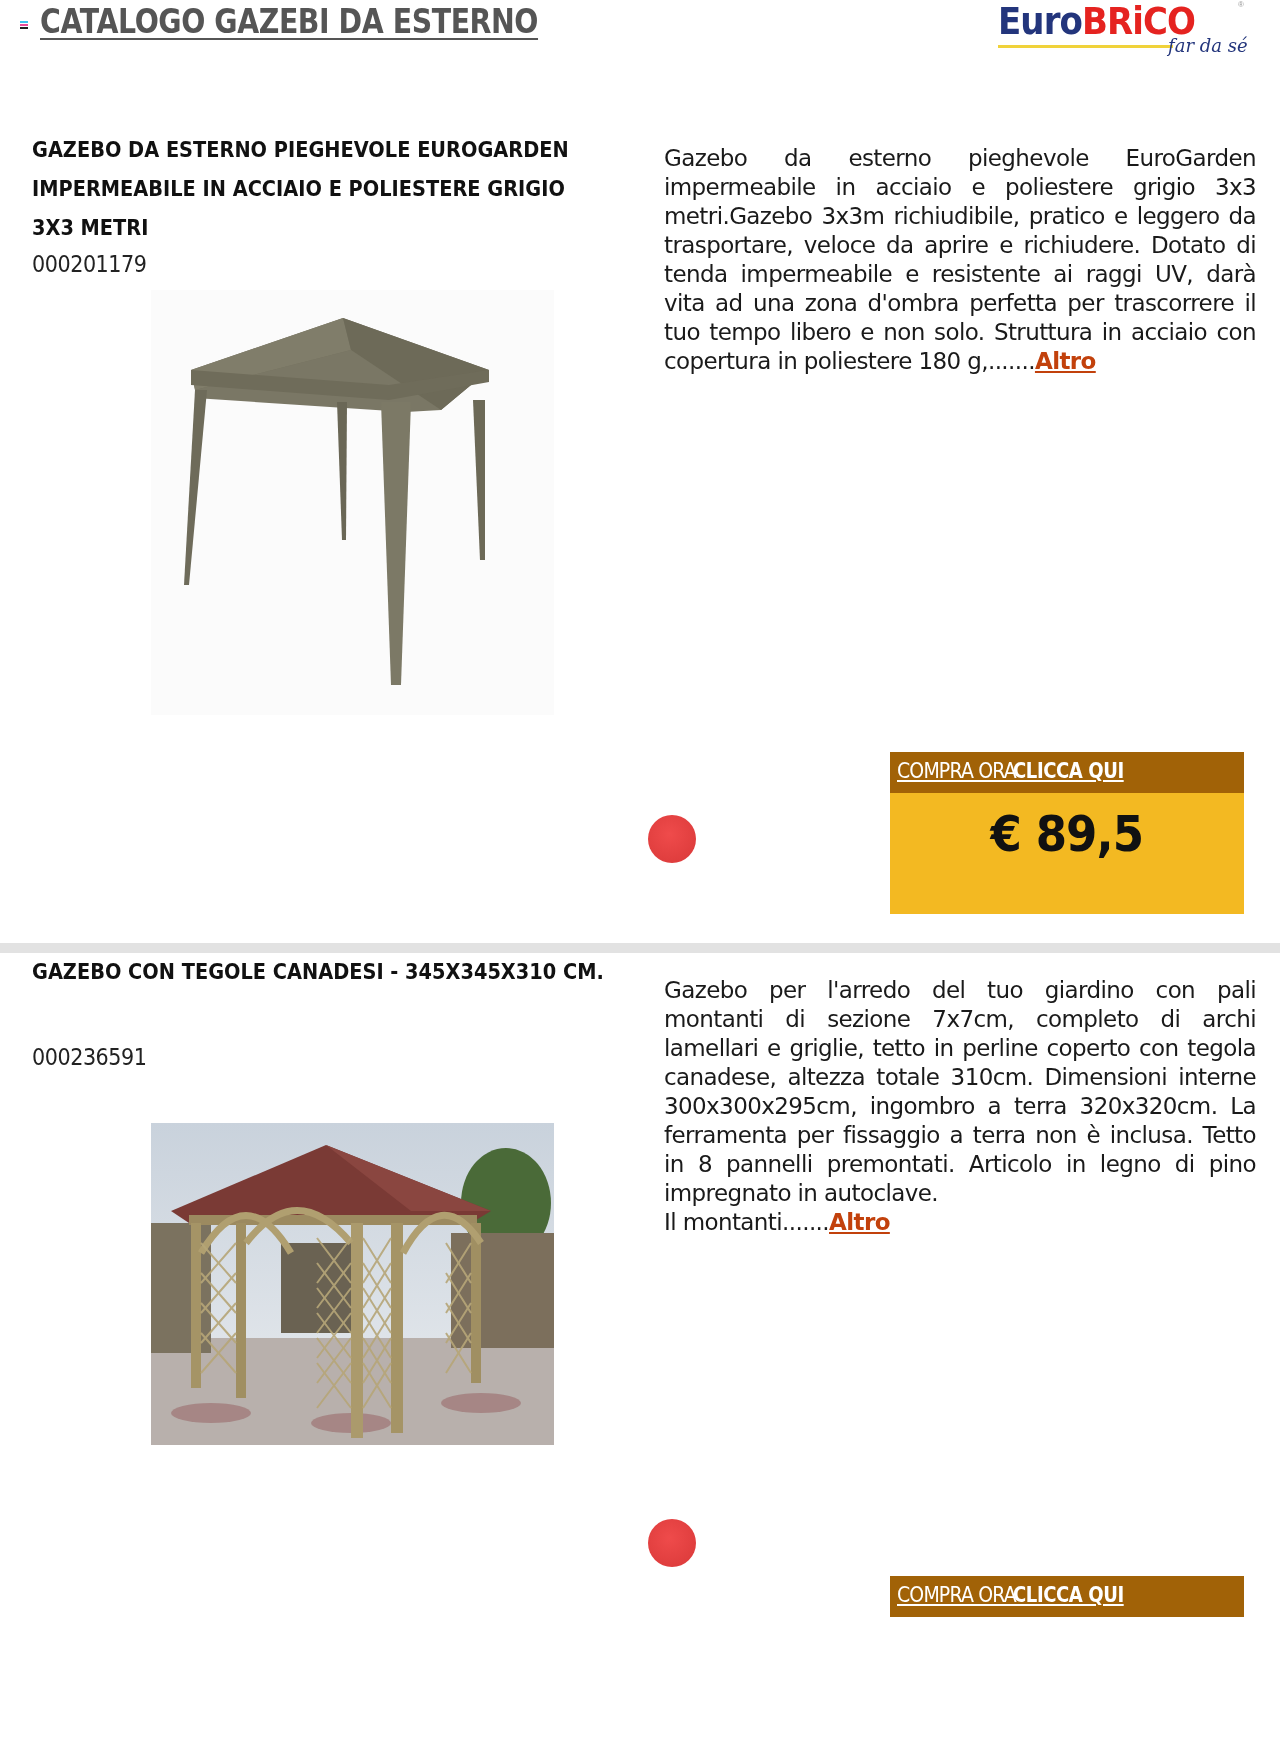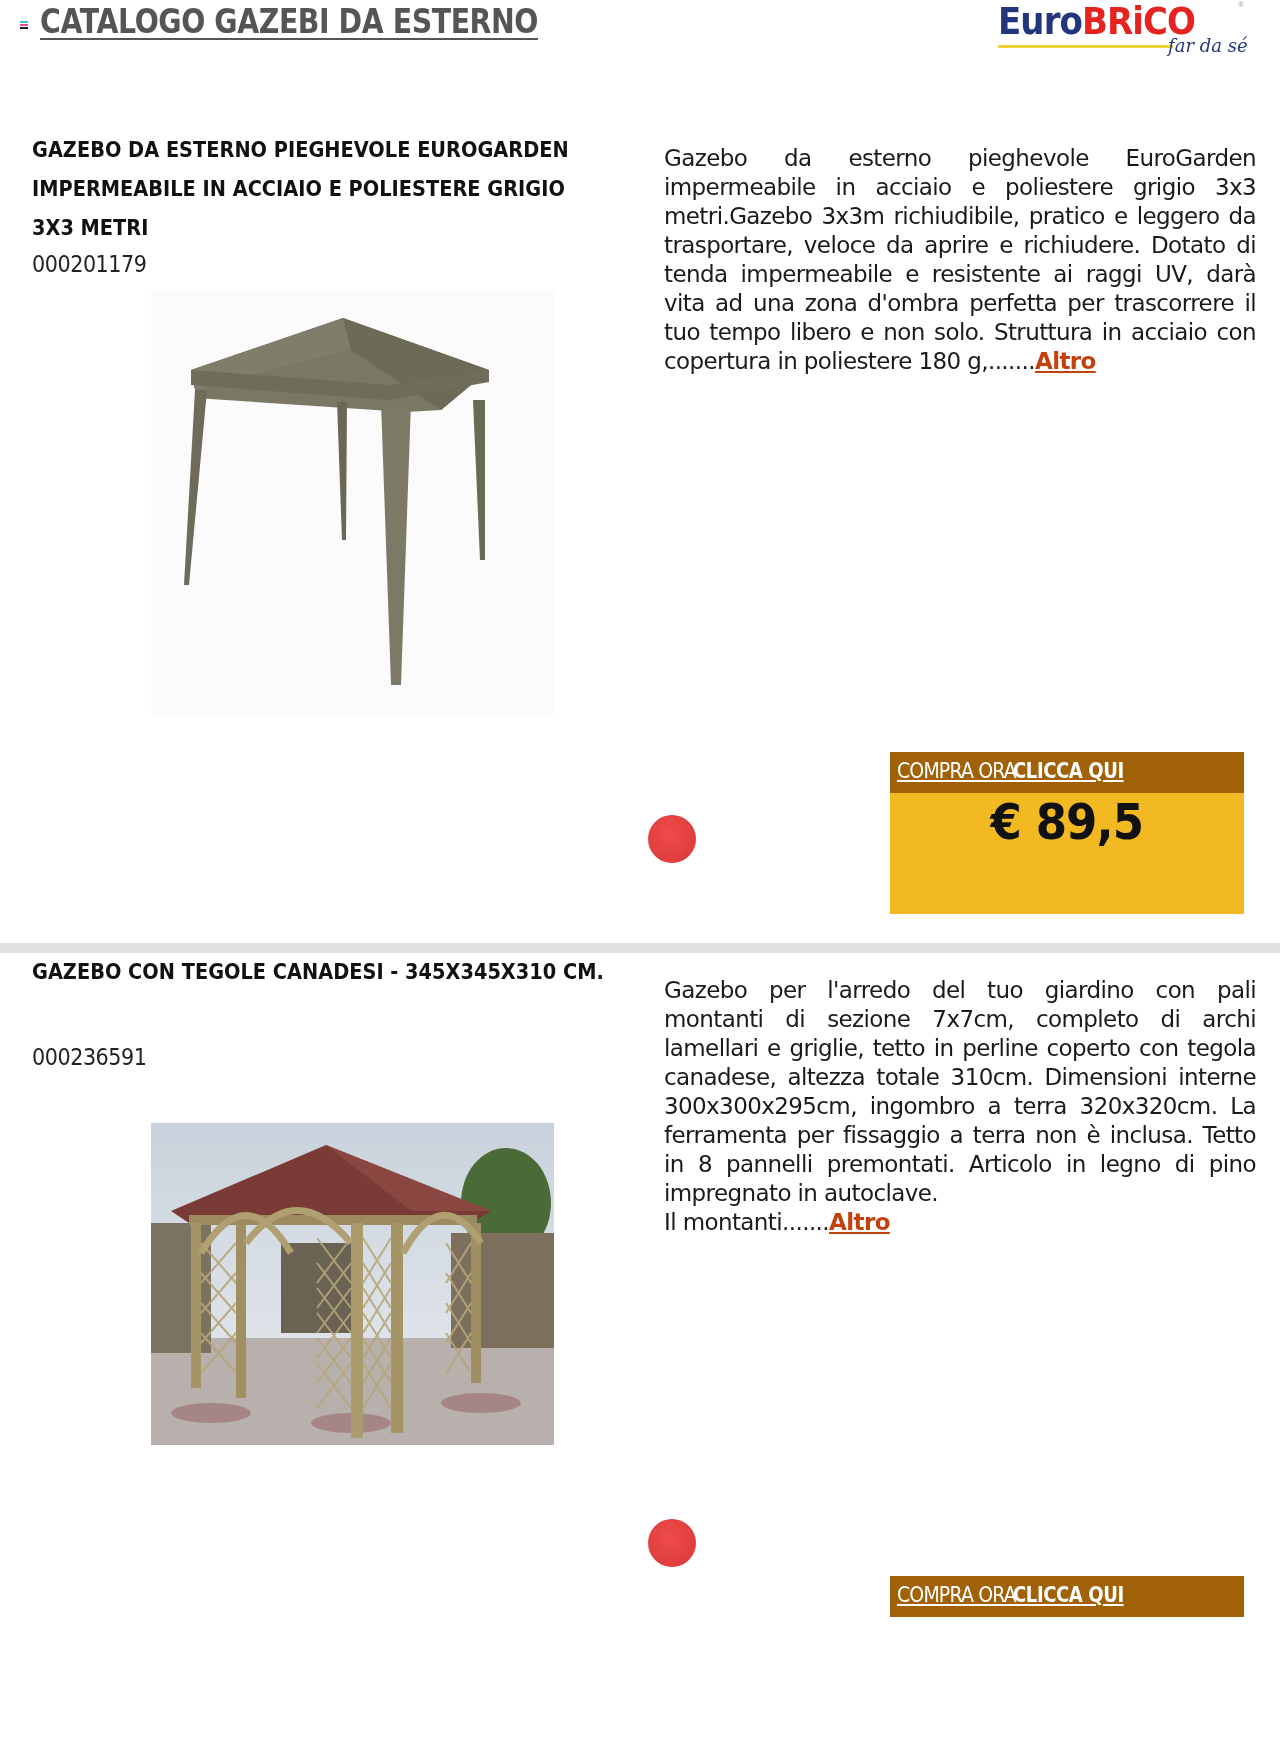--- a/index.html
+++ b/index.html
@@ -89,21 +89,21 @@
       <polygon points="322,110 334,110 334,270 329,270" fill="#6c6957"></polygon>
     </svg>
   </div>
 
   <div class="status-dot" style="top:695px;"></div>
 
   <div class="buy-box" style="top:632px;">
     <div class="buy-header">
       <span class="buy-compra">COMPRA ORA </span><span class="buy-clicca">CLICCA QUI</span>
     </div>
-    <div class="price-box" style="height:121px; ">
+    <div class="price-box" style="height:121px; padding-top:12px;">
       <span class="price">€ 89,5</span>
     </div>
   </div>
 </div>
 
 <div class="divider"></div>
 
 <div class="product product-2">
   <div class="product-title" style="top:10px;">GAZEBO CON TEGOLE CANADESI - 345X345X310 CM.</div>
   <div class="product-code" style="top:102px;">000236591</div>

